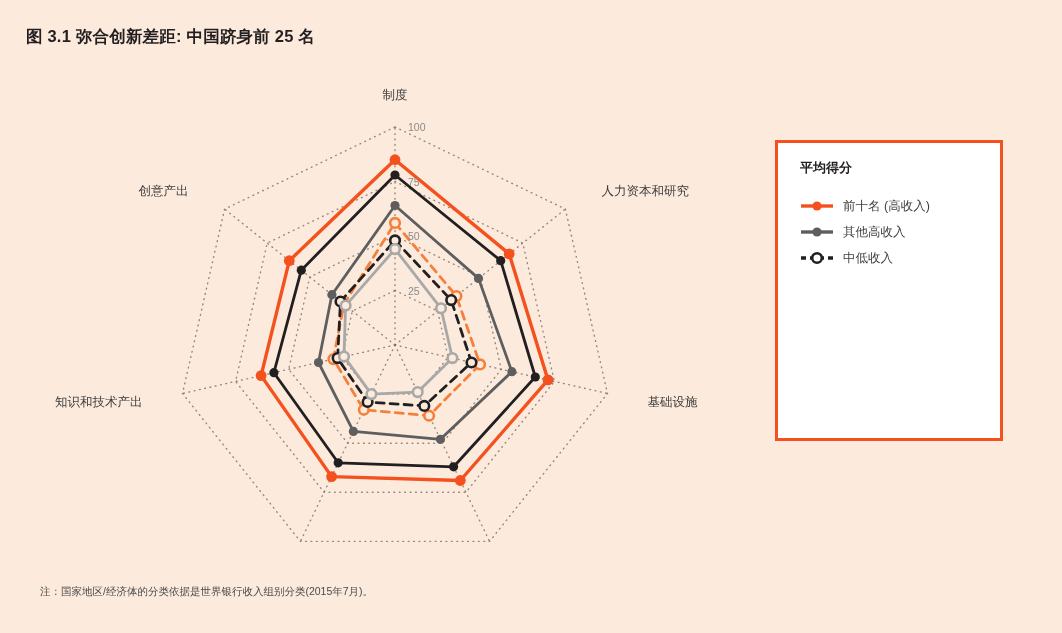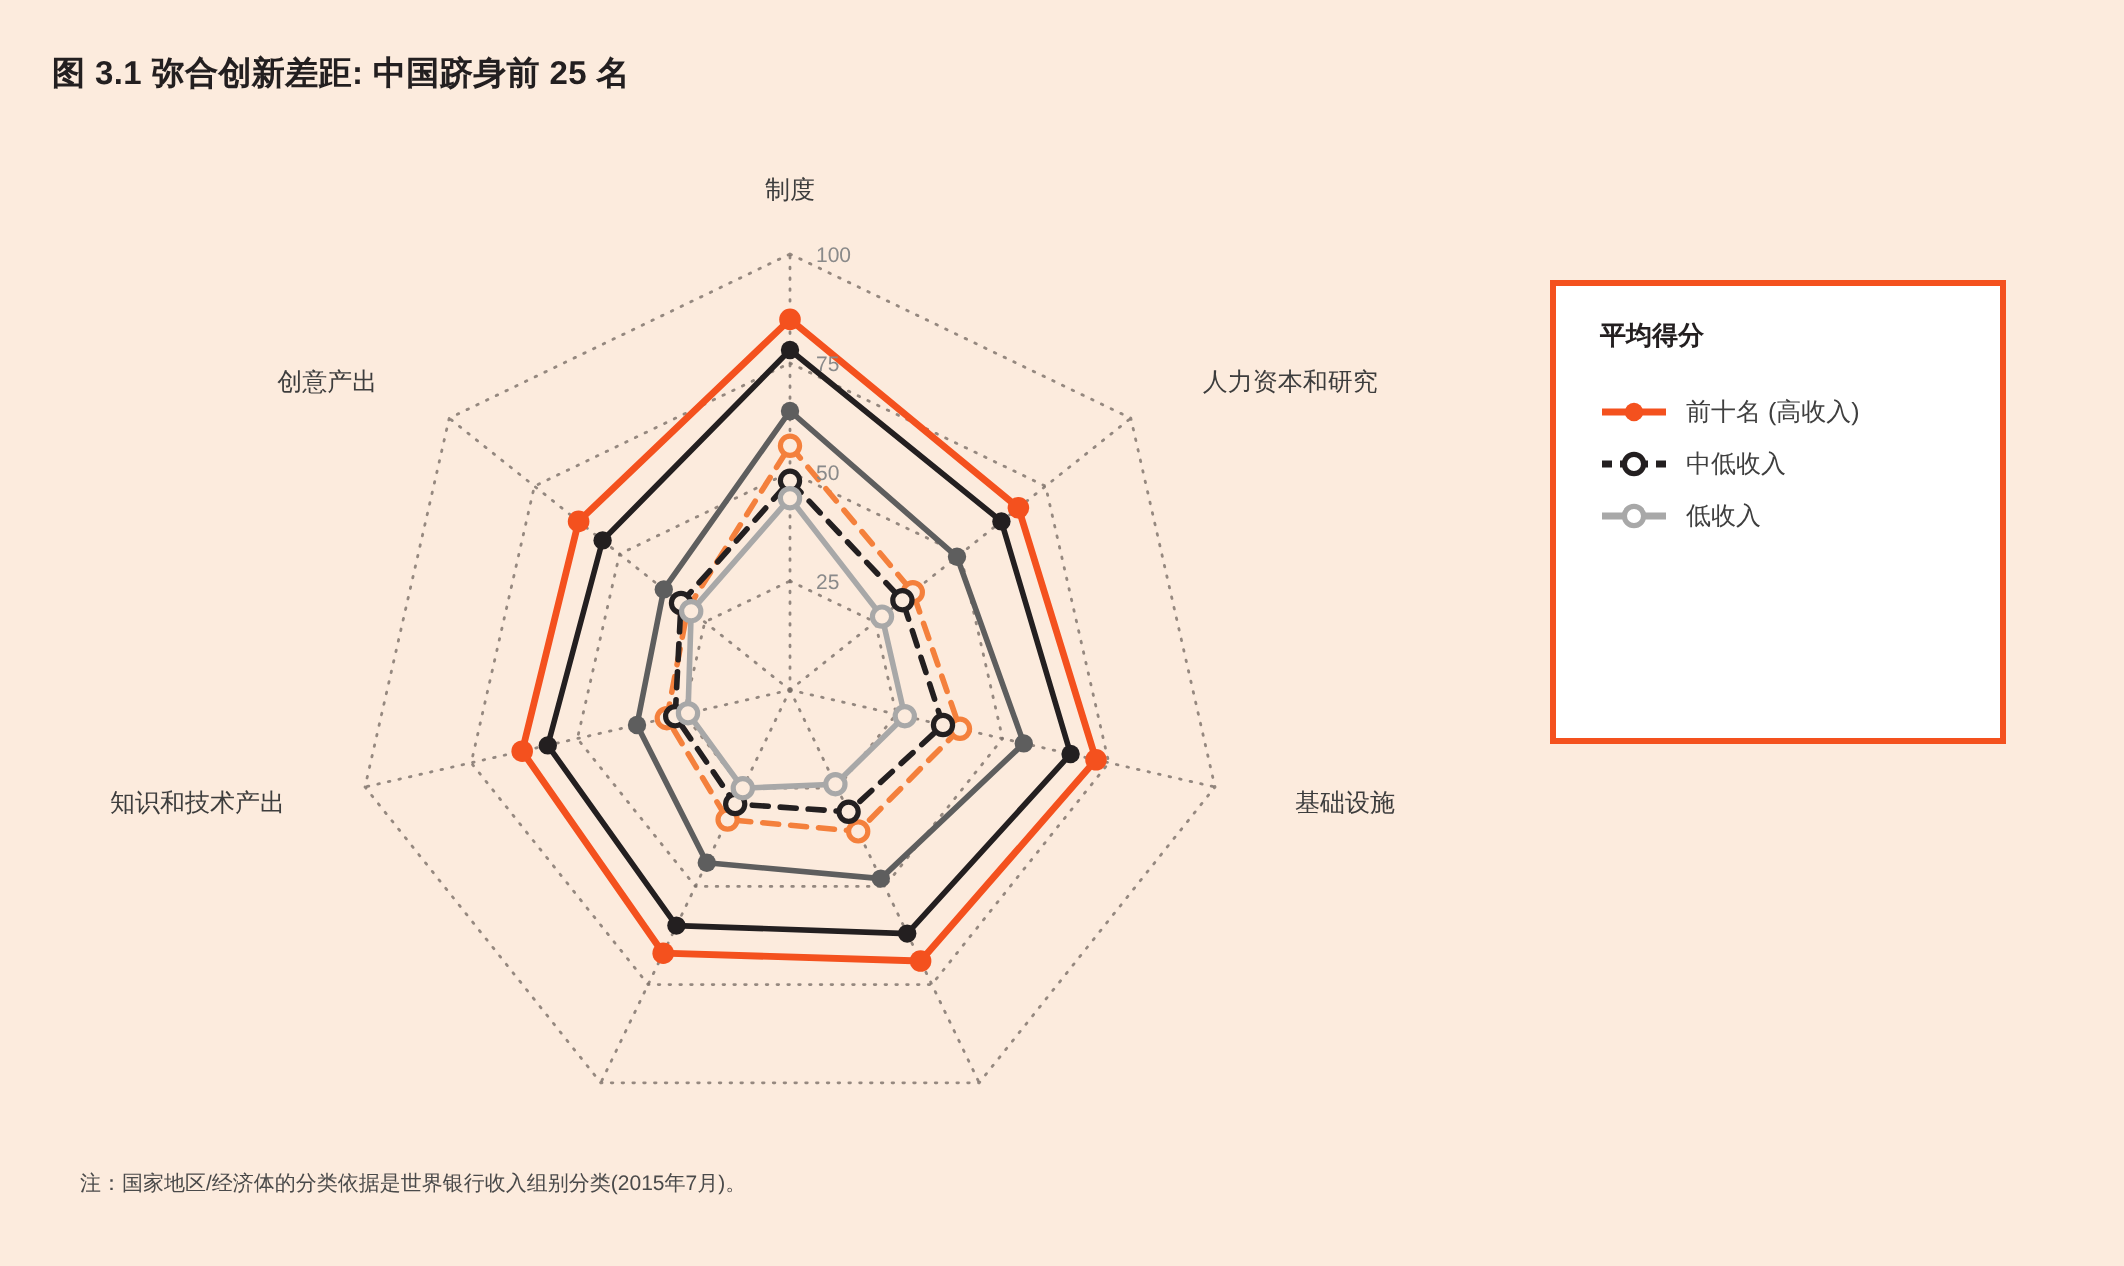--- a/index.html
+++ b/index.html
@@ -31,21 +31,21 @@
   #footnote {
     position: absolute;
     left: 40px; top: 585px;
     font-size: 10.5px;
     color: #4a4a4a;
     white-space: nowrap;
   }
   #legend-box {
     position: absolute;
     left: 775px; top: 140px;
-    width: 228px; height: 232px;
+    width: 228px; height: 301px;
     background: #ffffff;
     border: 3px solid #F4511E;
     padding: 16px 0 0 22px;
   }
   #legend-title {
     font-size: 13px;
     font-weight: bold;
     color: #231f20;
     margin-bottom: 13px;
   }
@@ -181,28 +181,28 @@
   <div id="legend-items">
       <div class="legend-row">
         <svg class="legend-swatch" viewBox="0 0 34 18">
           <line x1="1" y1="9" x2="33" y2="9" stroke="#F4511E" stroke-width="3.4"></line>
           <circle cx="17" cy="9" r="4.6" fill="#F4511E"></circle>
         </svg>
         <span class="legend-label">前十名 (高收入)</span>
       </div>
       <div class="legend-row">
         <svg class="legend-swatch" viewBox="0 0 34 18">
+          <line x1="1" y1="9" x2="33" y2="9" stroke="#5e5e5e" stroke-width="3.4"></line>
+          <circle cx="17" cy="9" r="4.6" fill="#5e5e5e"></circle>
+        </svg>
+        <span class="legend-label">其他高收入</span>
+      </div>
+      <div class="legend-row">
+        <svg class="legend-swatch" viewBox="0 0 34 18">
           <line x1="1" y1="9" x2="33" y2="9" stroke="#231f20" stroke-width="3.4" stroke-dasharray="5,4"></line>
           <circle cx="17" cy="9" r="4.8" fill="#ffffff" stroke="#231f20" stroke-width="2.6"></circle>
         </svg>
         <span class="legend-label">中低收入</span>
       </div>
-      <div class="legend-row">
-        <svg class="legend-swatch" viewBox="0 0 34 18">
-          <line x1="1" y1="9" x2="33" y2="9" stroke="#A8A8A8" stroke-width="3.4"></line>
-          <circle cx="17" cy="9" r="4.8" fill="#ffffff" stroke="#A8A8A8" stroke-width="2.6"></circle>
-        </svg>
-        <span class="legend-label">低收入</span>
-      </div>
     </div>
 </div>
 
 <div id="footnote">注：国家地区/经济体的分类依据是世界银行收入组别分类(2015年7月)。</div>
 
 </body></html>

